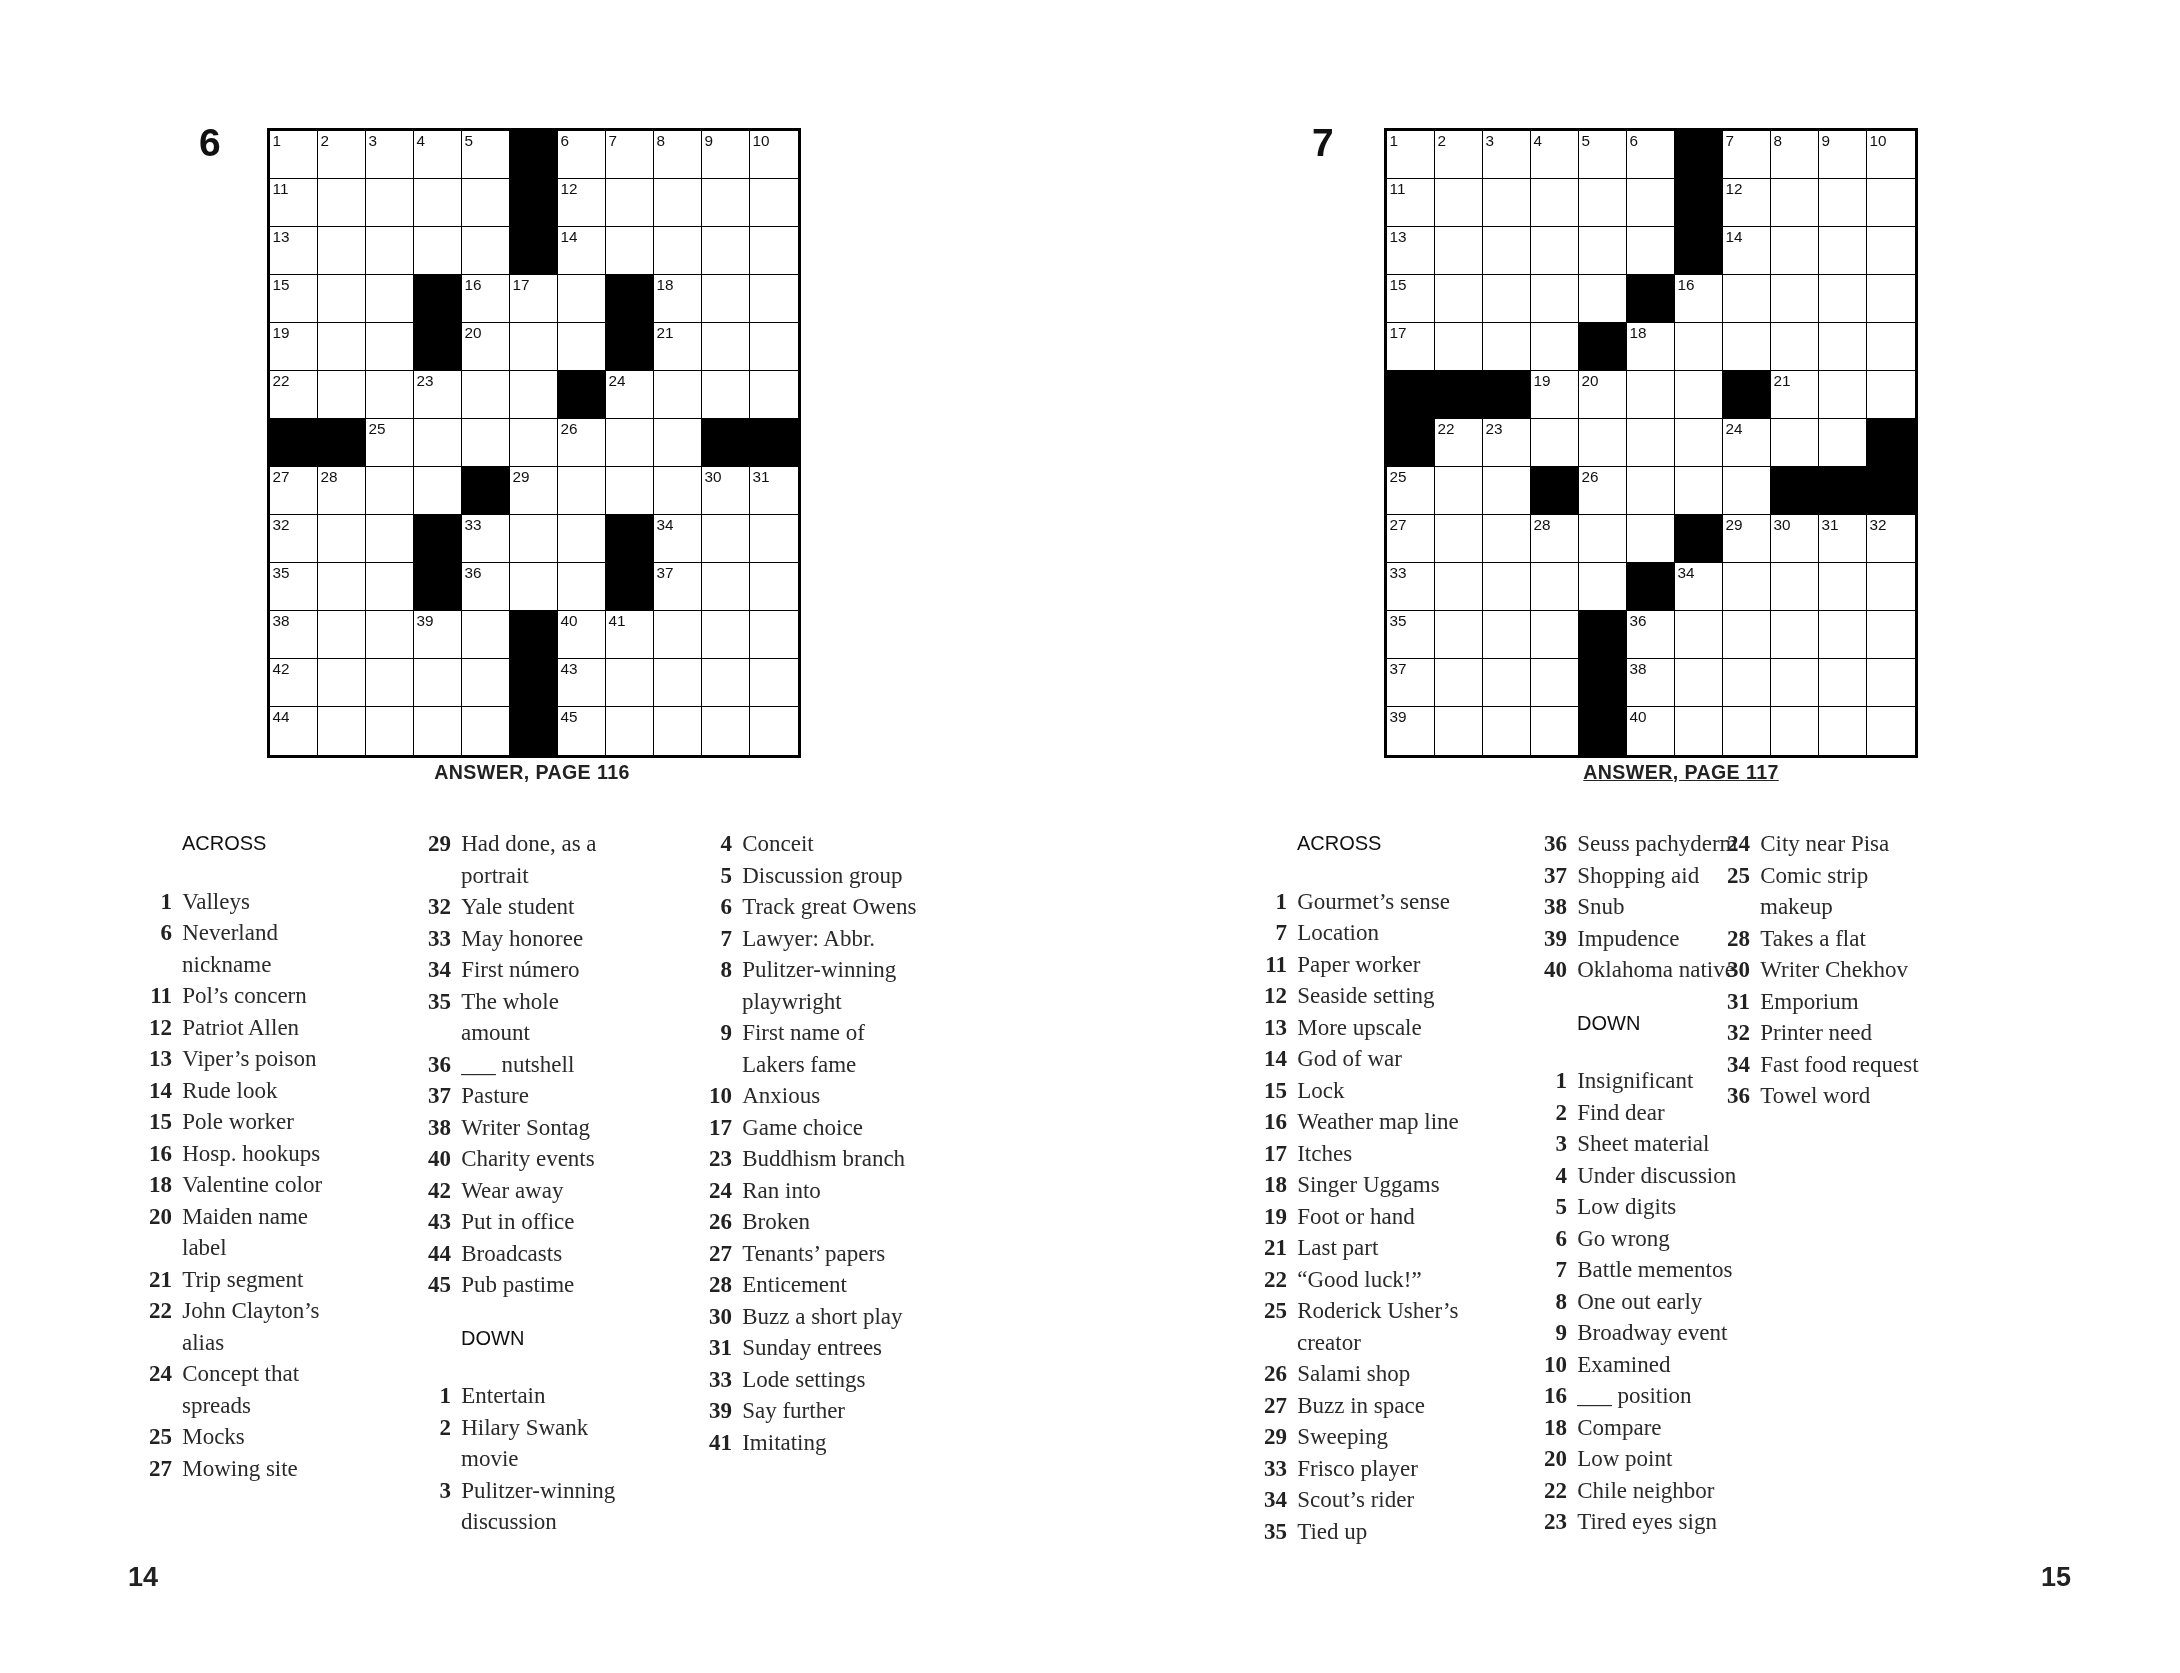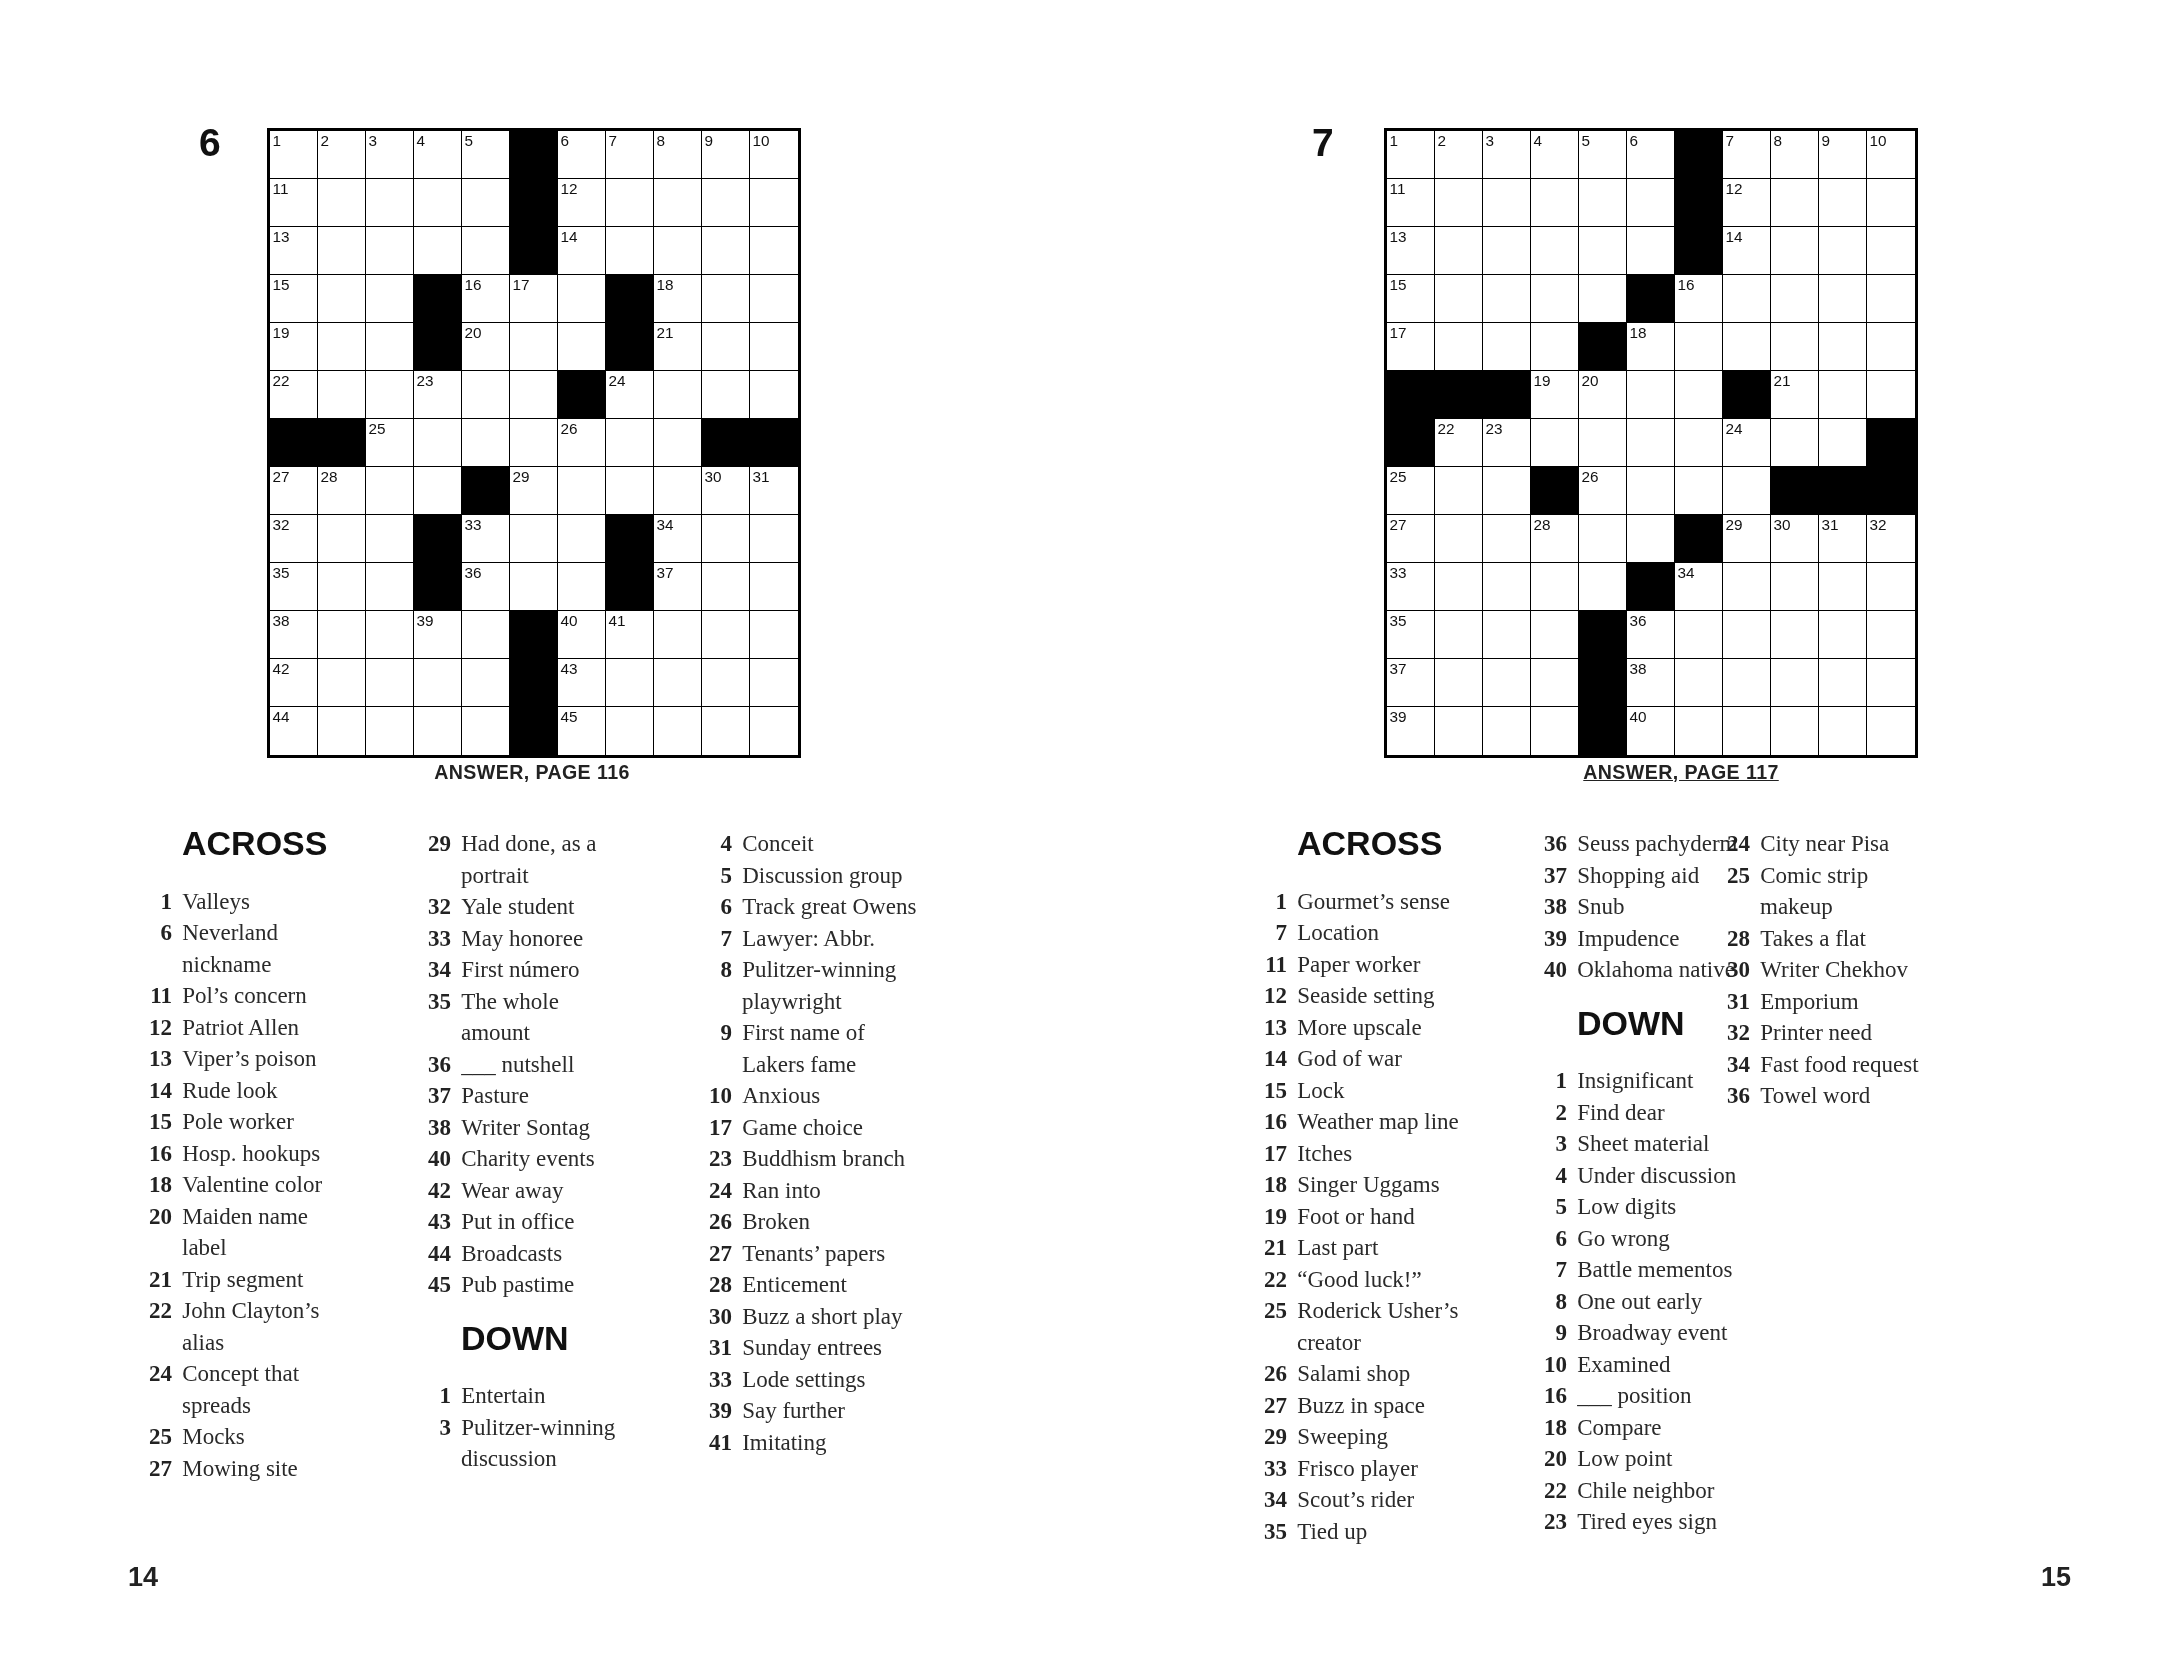--- a/index.html
+++ b/index.html
@@ -28,22 +28,22 @@
   }
   .answer-ref{
     position:absolute;width:530px;text-align:center;
     font-family:"Liberation Sans","DejaVu Sans",sans-serif;
     font-weight:700;font-size:19.6px;color:#222;letter-spacing:0.4px;
   }
   .clue-col{
     position:absolute;width:239px;font-size:23px;line-height:31.5px;color:#2a2a2a;
   }
   .clue-heading{
-    font-family:"Liberation Sans","DejaVu Sans",sans-serif;font-weight:700;
-    font-size:34px;line-height:31.5px;color:#111;margin:22px 0 26.4px 44px;
+    font-family:"Liberation Sans","DejaVu Sans",sans-serif;font-weight:400;
+    font-size:20px;line-height:31.5px;color:#111;margin:22px 0 26.4px 44px;
   }
   .clue-heading:first-child{margin-top:0;}
   .clue{padding-left:44px;text-indent:-44px;}
   .clue .n{
     display:inline-block;width:34px;text-align:right;font-weight:700;
     margin-right:10.2px;text-indent:0;color:#222;
   }
   .clue .t{white-space:pre-line;}
   .page-number{
     position:absolute;font-family:"Liberation Sans","DejaVu Sans",sans-serif;
@@ -328,20 +328,22 @@
       <div class="clue"><span class="n">36</span><span class="t">___ nutshell</span></div>
       <div class="clue"><span class="n">37</span><span class="t">Pasture</span></div>
       <div class="clue"><span class="n">38</span><span class="t">Writer Sontag</span></div>
       <div class="clue"><span class="n">40</span><span class="t">Charity events</span></div>
       <div class="clue"><span class="n">42</span><span class="t">Wear away</span></div>
       <div class="clue"><span class="n">43</span><span class="t">Put in office</span></div>
       <div class="clue"><span class="n">44</span><span class="t">Broadcasts</span></div>
       <div class="clue"><span class="n">45</span><span class="t">Pub pastime</span></div>
       <div class="clue-heading">DOWN</div>
       <div class="clue"><span class="n">1</span><span class="t">Entertain</span></div>
+      <div class="clue"><span class="n">2</span><span class="t">Hilary Swank
+movie</span></div>
       <div class="clue"><span class="n">3</span><span class="t">Pulitzer-winning
 discussion</span></div>
     </div>
   <div class="clue-col" style="left:698px;top:828px;">
       <div class="clue"><span class="n">4</span><span class="t">Conceit</span></div>
       <div class="clue"><span class="n">5</span><span class="t">Discussion group</span></div>
       <div class="clue"><span class="n">6</span><span class="t">Track great Owens</span></div>
       <div class="clue"><span class="n">7</span><span class="t">Lawyer: Abbr.</span></div>
       <div class="clue"><span class="n">8</span><span class="t">Pulitzer-winning
 playwright</span></div>

